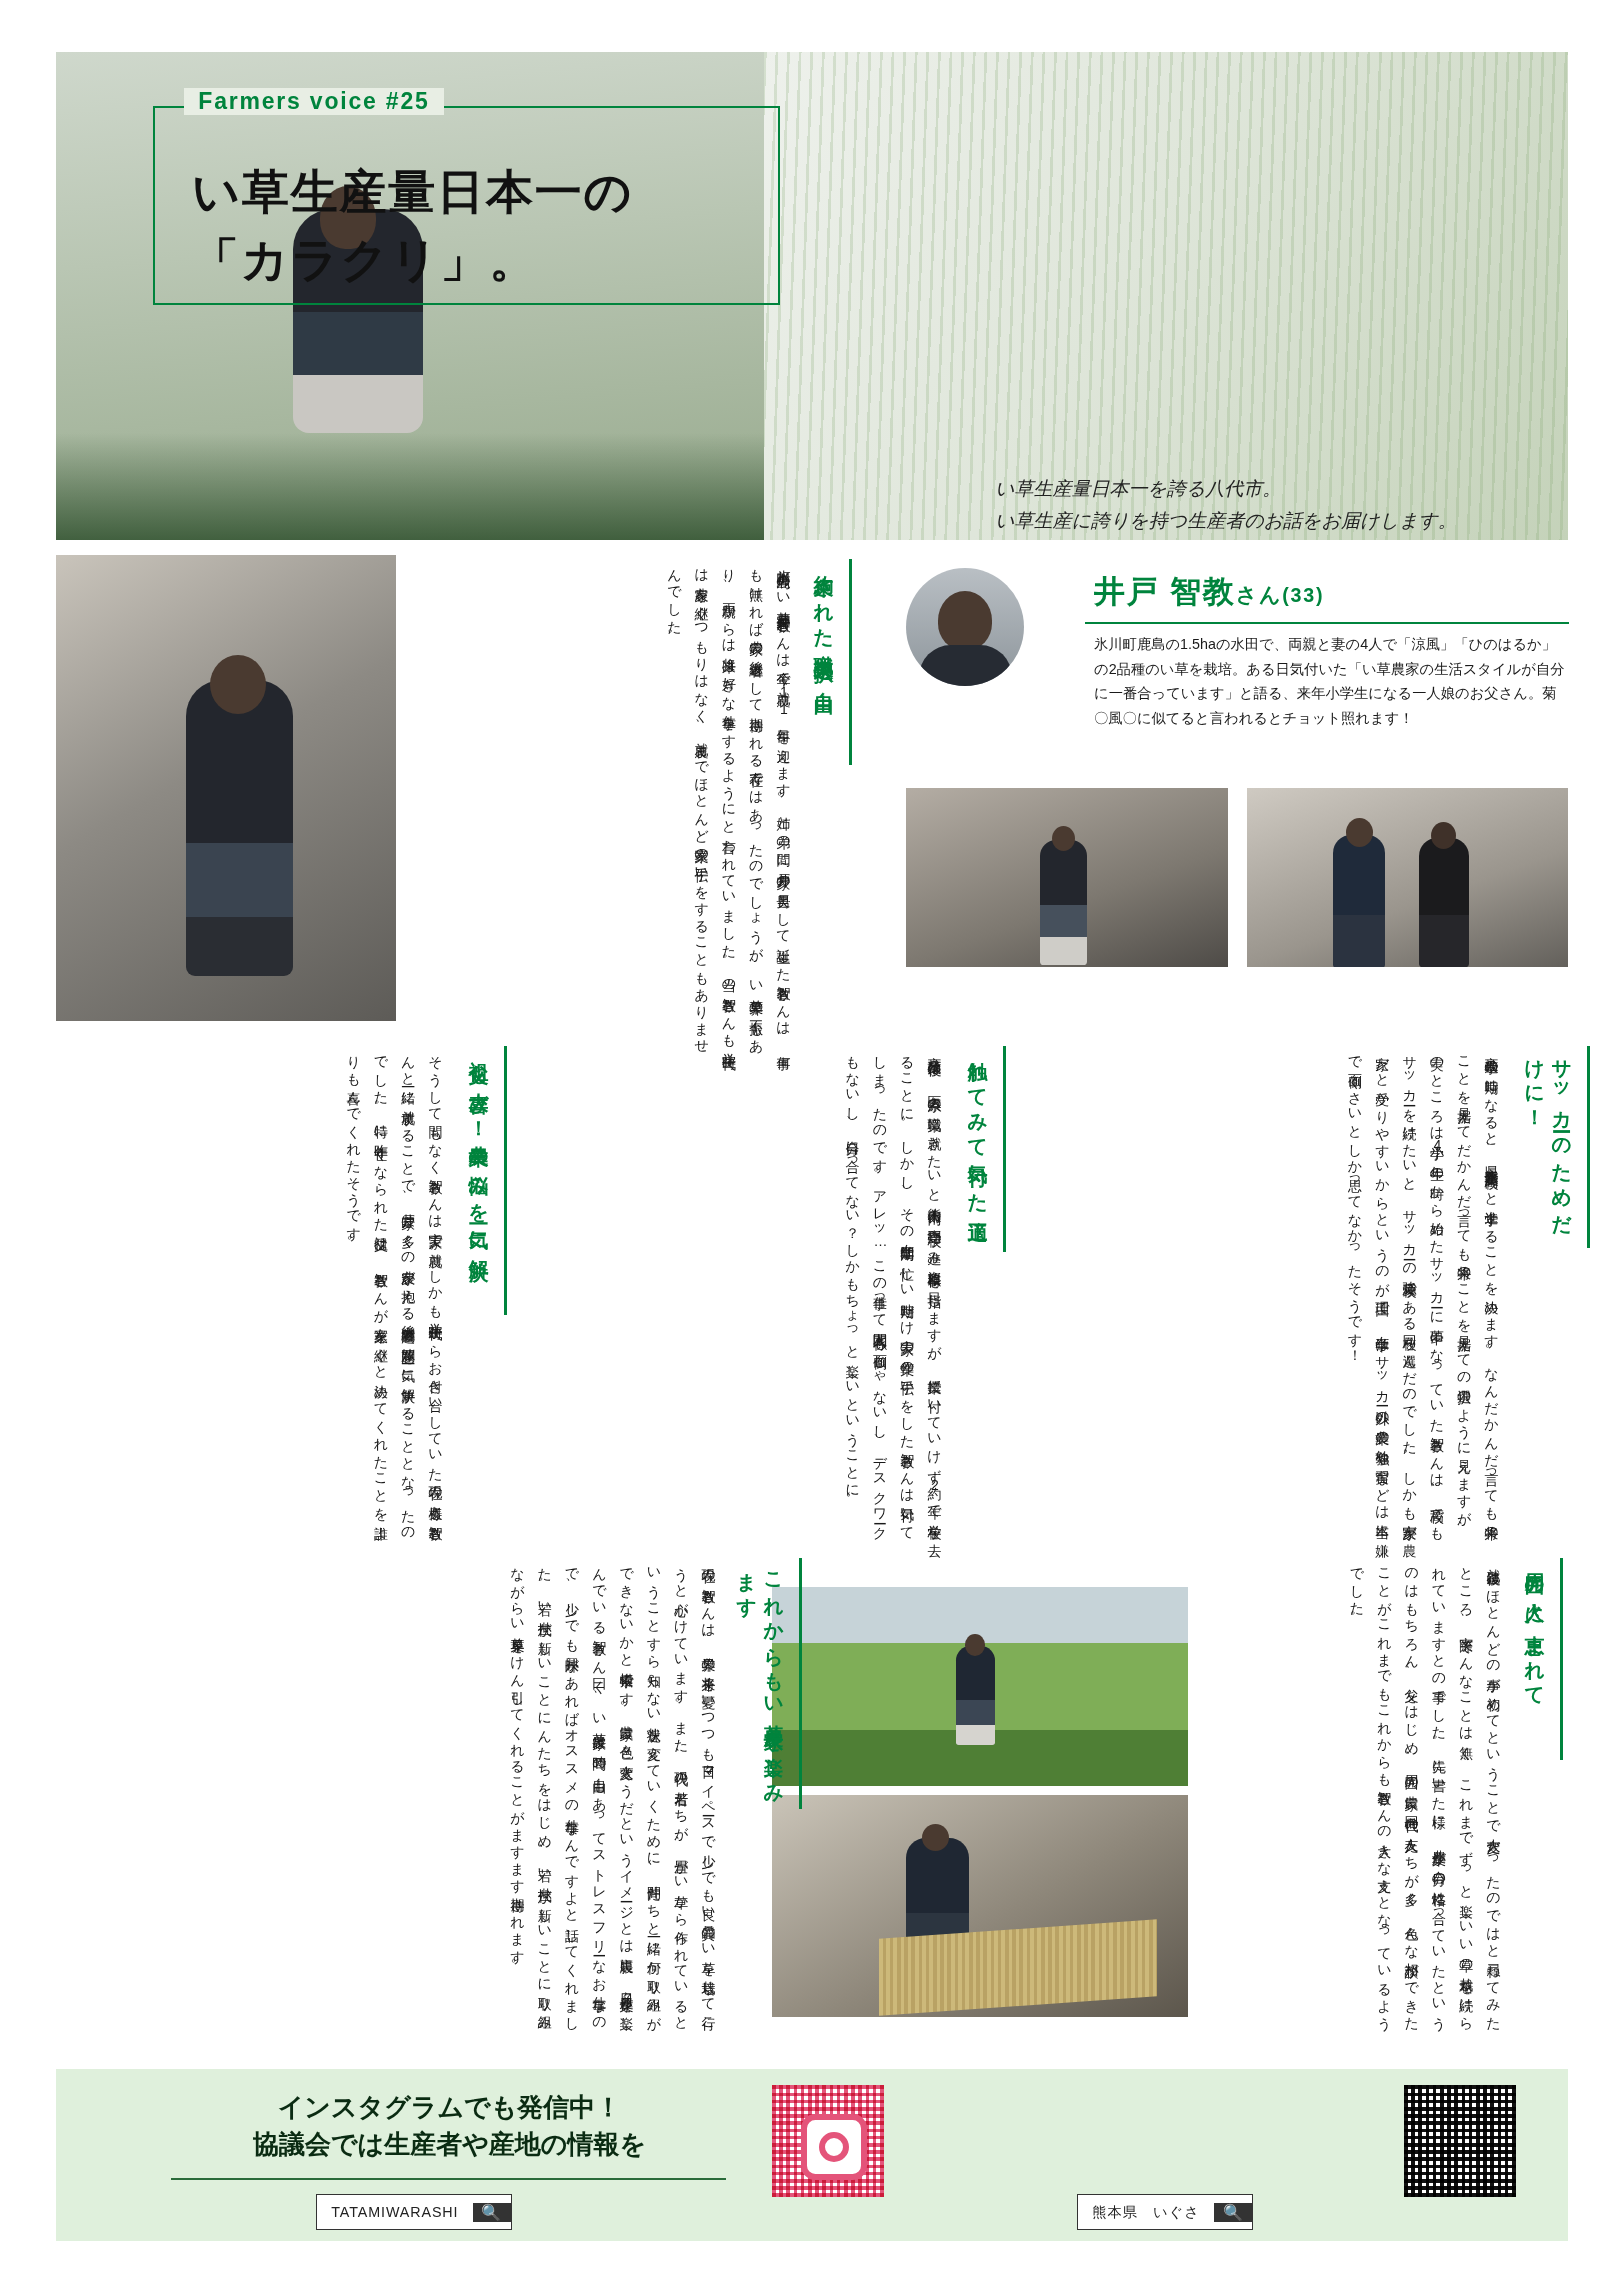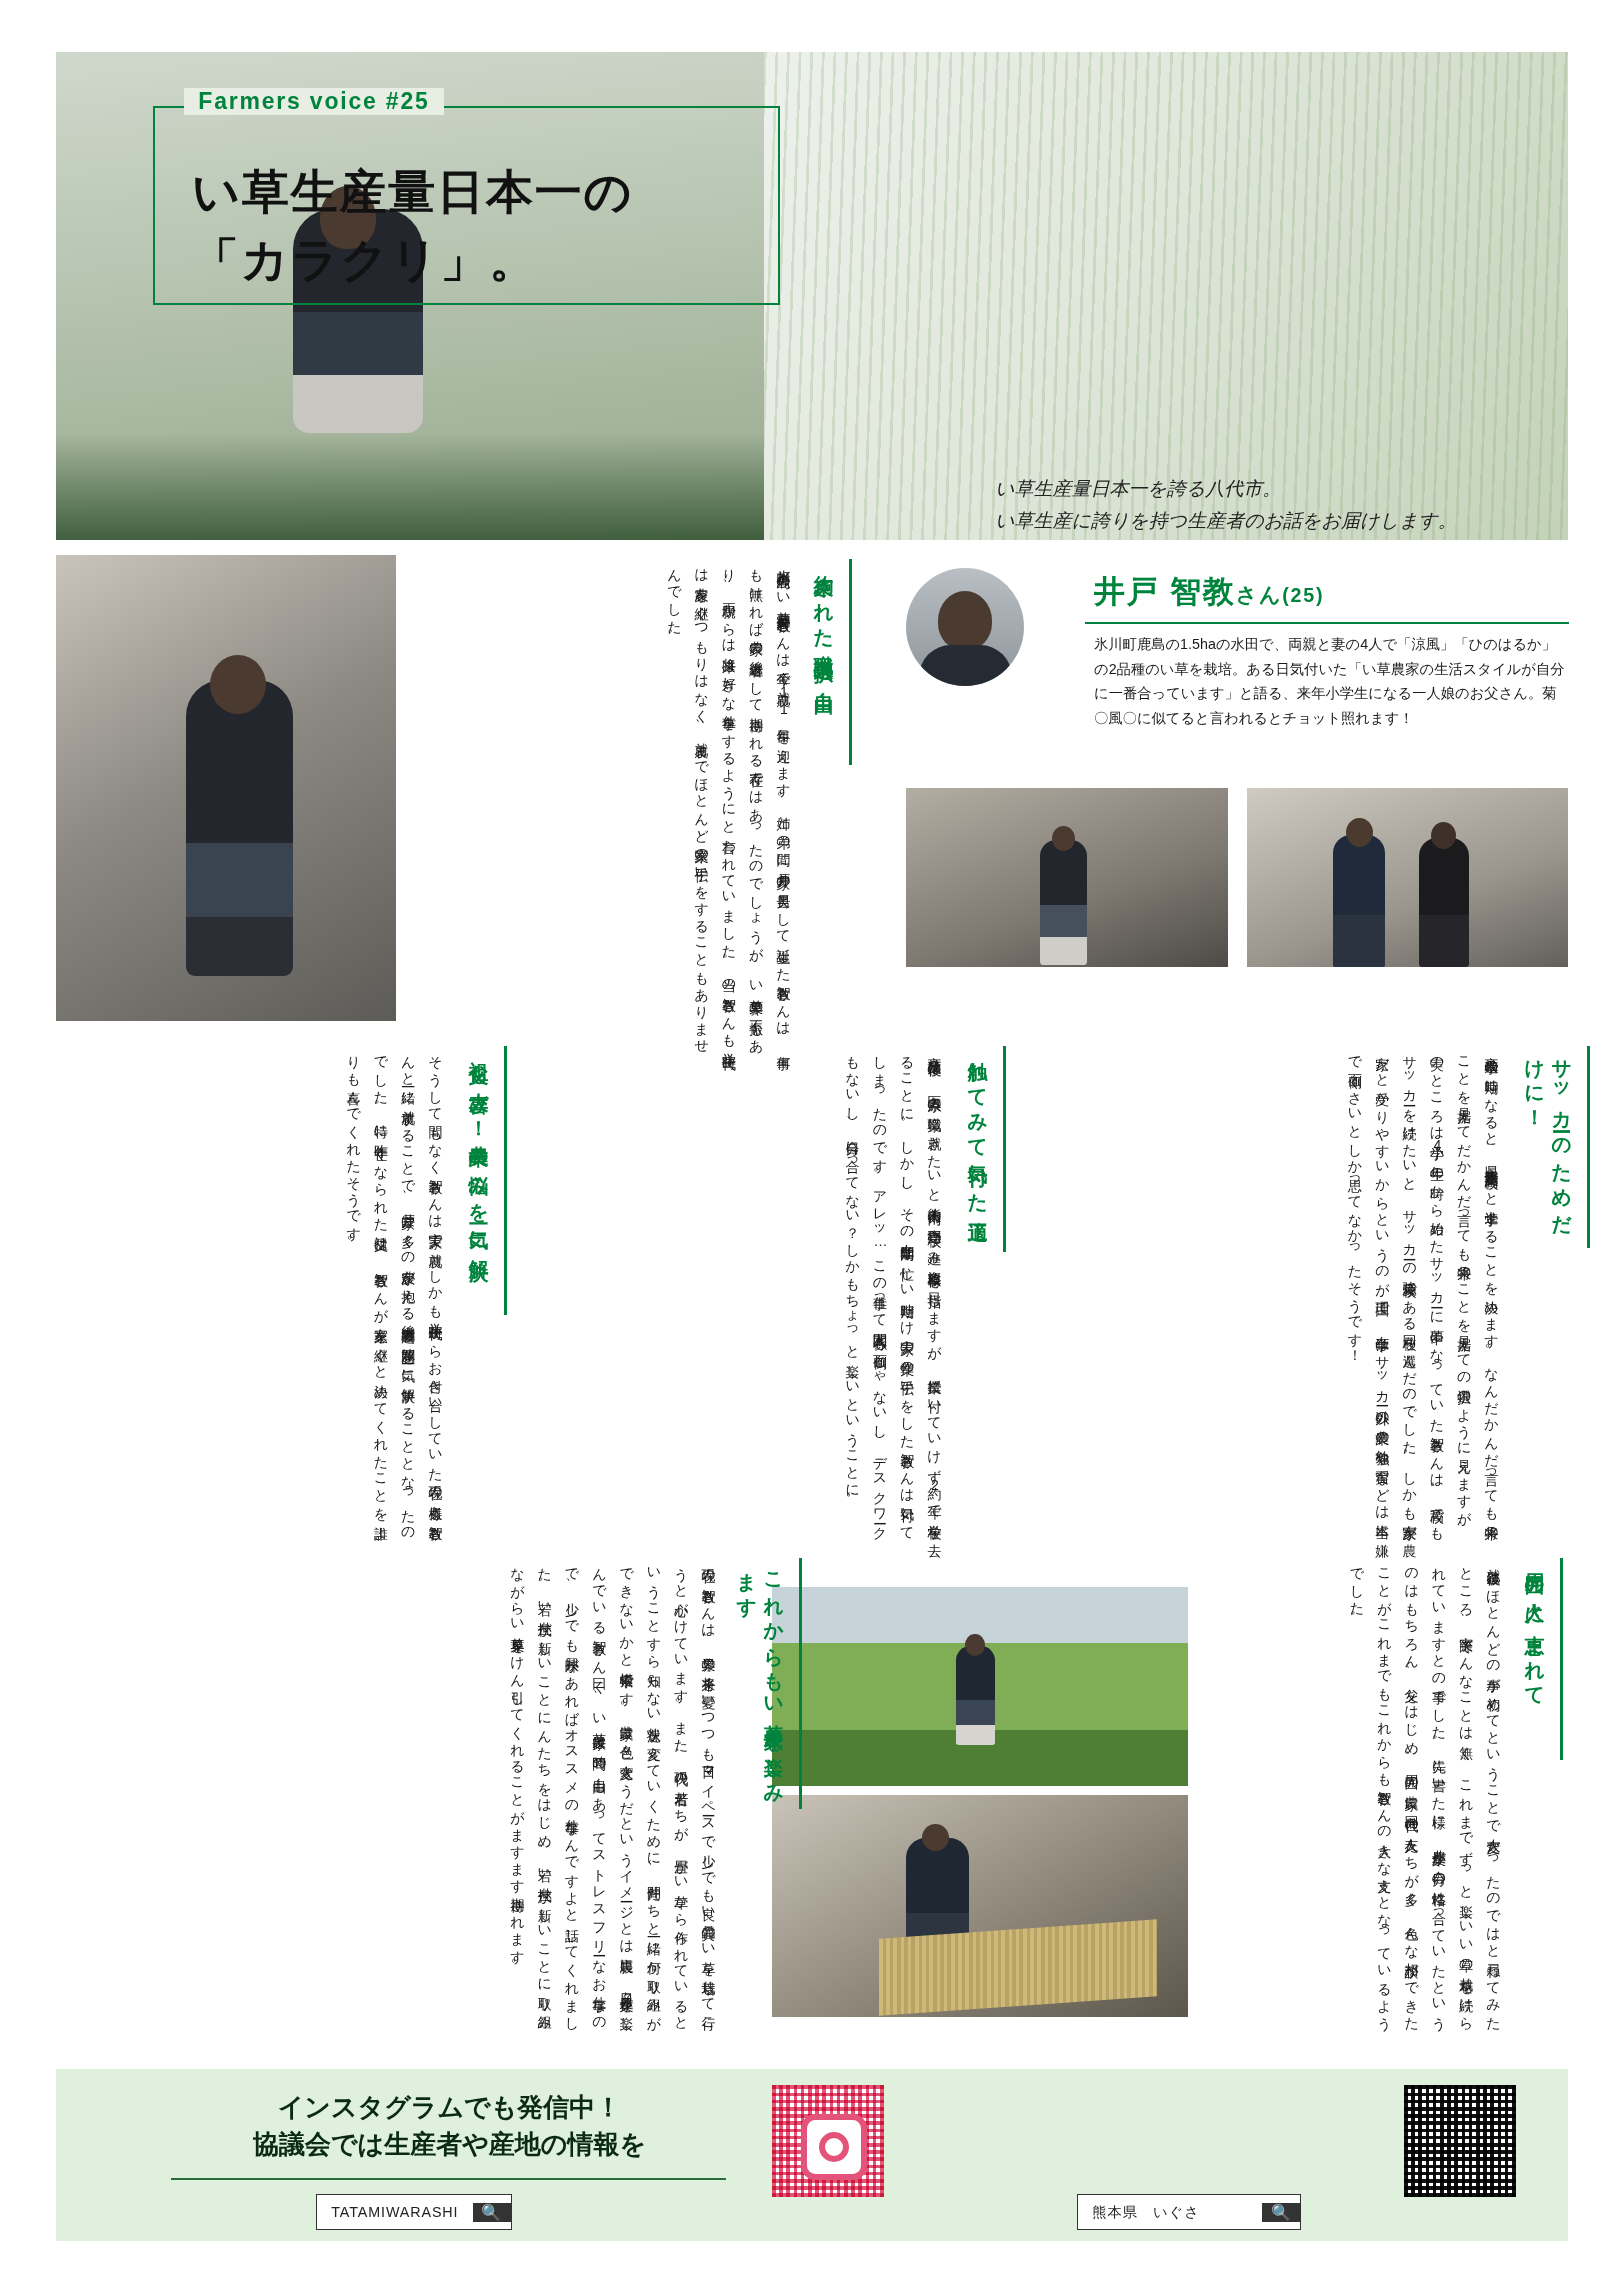--- a/index.html
+++ b/index.html
@@ -295,21 +295,21 @@
     color: #222;
   }
   .search-box .btn {
     width: 38px;
     background: #333;
     color: #fff;
     display: flex; align-items: center; justify-content: center;
     font-size: 16px;
   }
   .sb1 { left: 260px; top: 125px; }
-  .sb2 { left: 1021px; top: 125px; gap: 48px; }
+  .sb2 { left: 1021px; top: 125px; }
 
   .qr {
     position: absolute;
     background: #ffffff;
     background-image:
       repeating-linear-gradient(90deg,#e4547a 0 3.6px, #ffffff 3.6px 7.2px),
       repeating-linear-gradient(0deg,#e4547a 0 3.6px, #ffffff 3.6px 7.2px);
     background-blend-mode: multiply;
   }
   .qr-ig { left: 716px; top: 16px; width: 112px; height: 112px; }
@@ -379,21 +379,21 @@
   </div>
 
   <div class="vhead" style="left:811px; top:559px; height:206px;">約束された職業選択の自由</div>
   <div class="vcol" style="left:421px; top:559px; width:376px; height:488px;">氷川町鹿島のい草農家井戸智教さんは今年で就農11年目を迎えます。姉と弟の間に井戸家の長男として誕生した智教さんは、何事も無ければ農家の後継者として期待される存在ではあったのでしょうが、い草業界の不振もあり、両親からは将来は好きな仕事をするようにと言われていました。当の智教さんも学生時代は農家を継ぐつもりはなく、就農までほとんど家業の手伝いをすることもありませんでした。</div>
 
   <div class="profile-avatar">
     <div class="f"></div>
     <div class="b"></div>
   </div>
   <div class="profile-name">
-    <span>井戸 智教</span><span class="san">さん</span><span class="age">(25)</span>
+    <span>井戸 智教</span><span class="san">さん</span><span class="age">(33)</span>
   </div>
   <div class="profile-rule"></div>
   <div class="profile-text">氷川町鹿島の1.5haの水田で、両親と妻の4人で「涼風」「ひのはるか」の2品種のい草を栽培。ある日気付いた「い草農家の生活スタイルが自分に一番合っています」と語る、来年小学生になる一人娘のお父さん。菊〇風〇に似てると言われるとチョット照れます！</div>
 
   <div class="photo photo-shop">
     <div class="fig"></div>
     <div class="head"></div>
   </div>
   <div class="photo photo-pair">
     <div class="fig1"></div>

